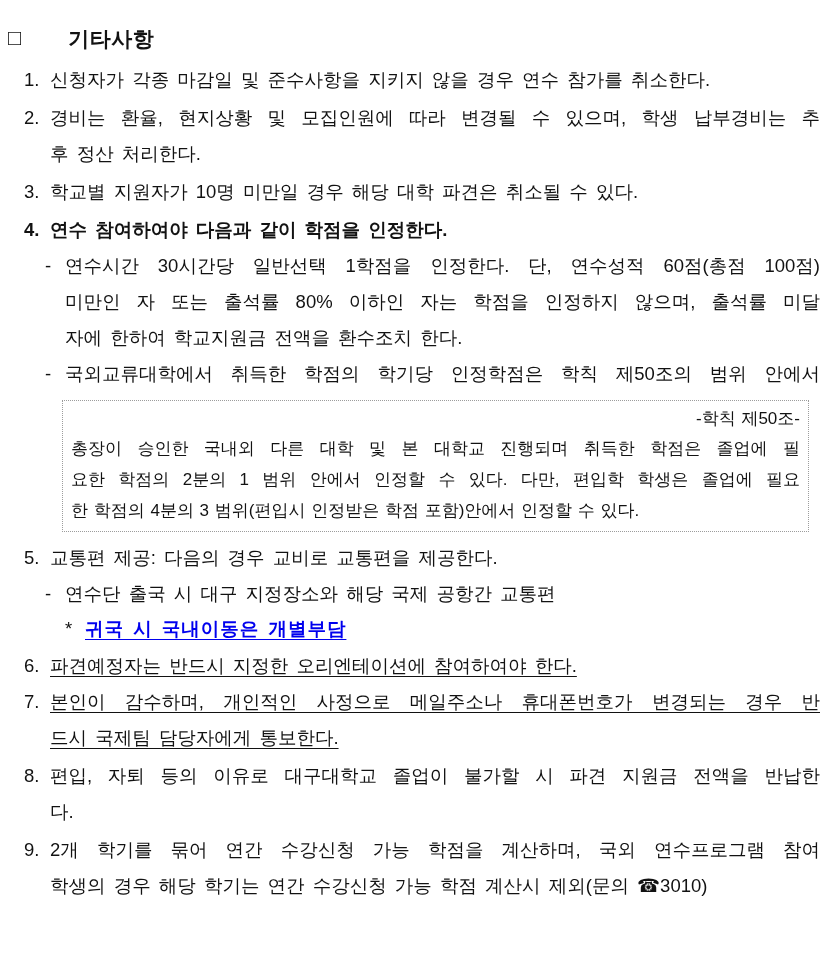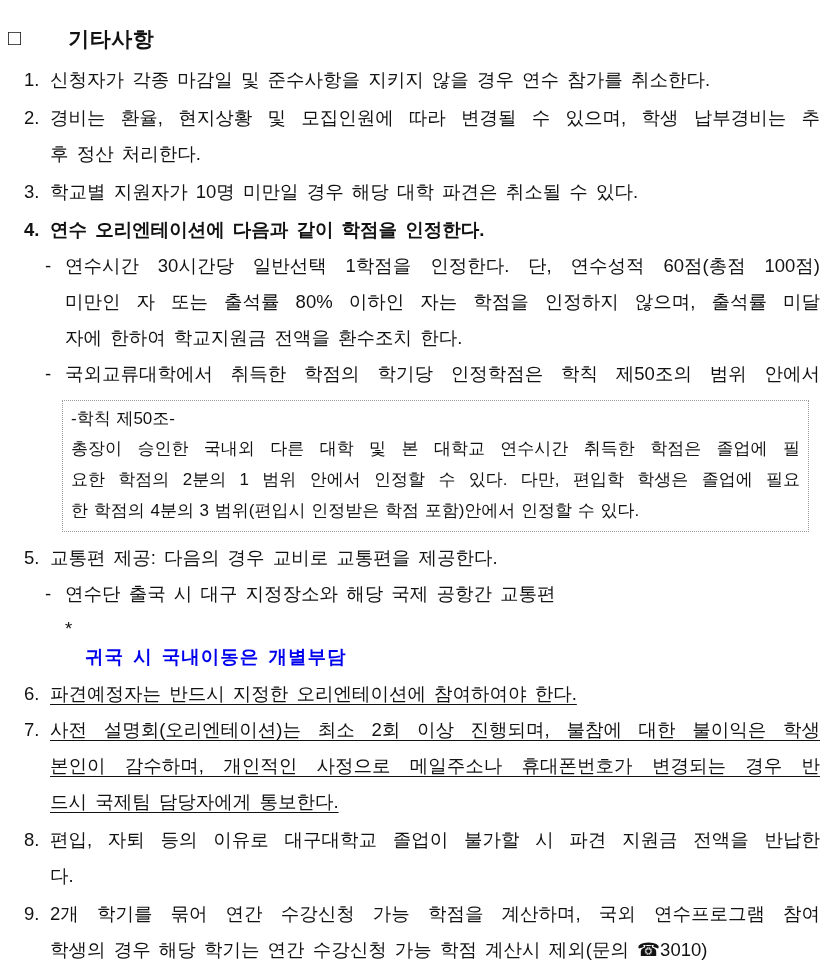--- a/index.html
+++ b/index.html
@@ -25,29 +25,29 @@
 
   .sub  { display:flex; padding-left:21px; }
   .dash { flex:0 0 20px; line-height:36px; }
 
   .note { display:flex; padding-left:41px; }
   .star { flex:0 0 20px; line-height:34px; }
   .note .ln { line-height:34px; }
 
   .bold { font-weight:700; }
   .u    { text-decoration:underline; text-underline-offset:4px; }
-  .blue { color:var(--blue,#0000ee); font-weight:700; text-underline-offset:4px; letter-spacing:1px;margin-top:28px; }
+  .blue { color:var(--blue,#0000ee); font-weight:700; text-decoration:underline; text-underline-offset:4px; letter-spacing:1px; }
 
   .rulebox {
     margin:8px 11px 0 38px;
     border:1px dotted var(--box-border,#9c9c9c);
     padding:3px 8px 5px 8px;
     font-size:17px; word-spacing:1px;
   }
-  .bx-title { text-align:left; line-height:29px; }
+  .bx-title { text-align:right; line-height:29px; }
   .bx-ln { line-height:31px; text-align:justify; }
   .bx-ln.fill { text-align-last:justify; }
 
   .mt2{margin-top:2px} .mt8{margin-top:8px}
 </style>
 </head>
 <body>
 
 <div class="doc">
 
@@ -76,21 +76,21 @@
     <div class="item mt2">
       <span class="num">3.</span>
       <div class="body">
           <div class="ln">학교별 지원자가 10명 미만일 경우 해당 대학 파견은 취소될 수 있다.</div>
         </div>
     </div>
 
     <div class="item mt2">
       <span class="num bold">4.</span>
       <div class="body">
-          <div class="ln bold">연수 오리엔테이션에 다음과 같이 학점을 인정한다.</div>
+          <div class="ln bold">연수 참여하여야 다음과 같이 학점을 인정한다.</div>
         </div>
     </div>
 
     <div class="sub">
       <span class="dash">-</span>
       <div class="body">
         <div class="ln fill">연수시간 30시간당 일반선택 1학점을 인정한다. 단, 연수성적 60점(총점 100점)</div>
         <div class="ln fill">미만인 자 또는 출석률 80% 이하인 자는 학점을 인정하지 않으며, 출석률 미달</div>
         <div class="ln">자에 한하여 학교지원금 전액을 환수조치 한다.</div>
       </div>
@@ -98,21 +98,21 @@
 
     <div class="sub">
       <span class="dash">-</span>
       <div class="body">
         <div class="ln fill">국외교류대학에서 취득한 학점의 학기당 인정학점은 학칙 제50조의 범위 안에서</div>
       </div>
     </div>
 
     <div class="rulebox">
       <div class="bx-title">-학칙 제50조-</div>
-      <div class="bx-ln fill">총장이 승인한 국내외 다른 대학 및 본 대학교 연수시간 취득한 학점은 졸업에 필</div>
+      <div class="bx-ln fill">총장이 승인한 국내외 다른 대학 및 본 대학교 진행되며 취득한 학점은 졸업에 필</div>
       <div class="bx-ln fill">요한 학점의 2분의 1 범위 안에서 인정할 수 있다. 다만, 편입학 학생은 졸업에 필요</div>
       <div class="bx-ln">한 학점의 4분의 3 범위(편입시 인정받은 학점 포함)안에서 인정할 수 있다.</div>
     </div>
 
     <div class="item mt8">
       <span class="num">5.</span>
       <div class="body">
           <div class="ln">교통편 제공: 다음의 경우 교비로 교통편을 제공한다.</div>
         </div>
     </div>
@@ -134,21 +134,20 @@
     <div class="item mt2">
       <span class="num">6.</span>
       <div class="body">
           <div class="ln u">파견예정자는 반드시 지정한 오리엔테이션에 참여하여야 한다.</div>
         </div>
     </div>
 
     <div class="item">
       <span class="num">7.</span>
       <div class="body">
-        <div class="ln u fill">사전 설명회(오리엔테이션)는 최소 2회 이상 진행되며, 불참에 대한 불이익은 학생</div>
         <div class="ln u fill">본인이 감수하며, 개인적인 사정으로 메일주소나 휴대폰번호가 변경되는 경우 반</div>
         <div class="ln u">드시 국제팀 담당자에게 통보한다.</div>
       </div>
     </div>
 
     <div class="item mt2">
       <span class="num">8.</span>
       <div class="body">
         <div class="ln fill">편입, 자퇴 등의 이유로 대구대학교 졸업이 불가할 시 파견 지원금 전액을 반납한</div>
         <div class="ln">다.</div>

